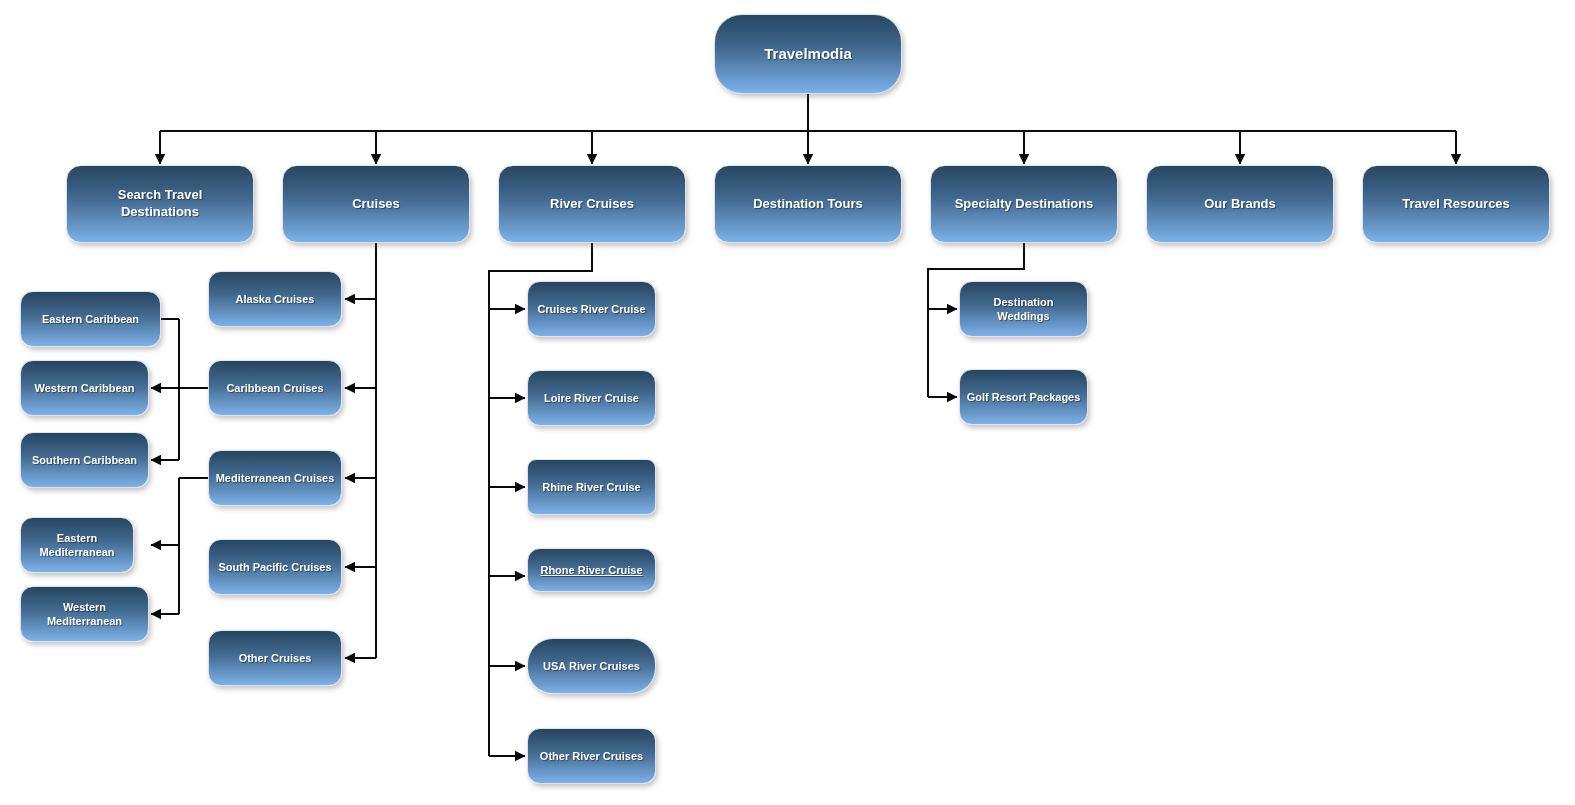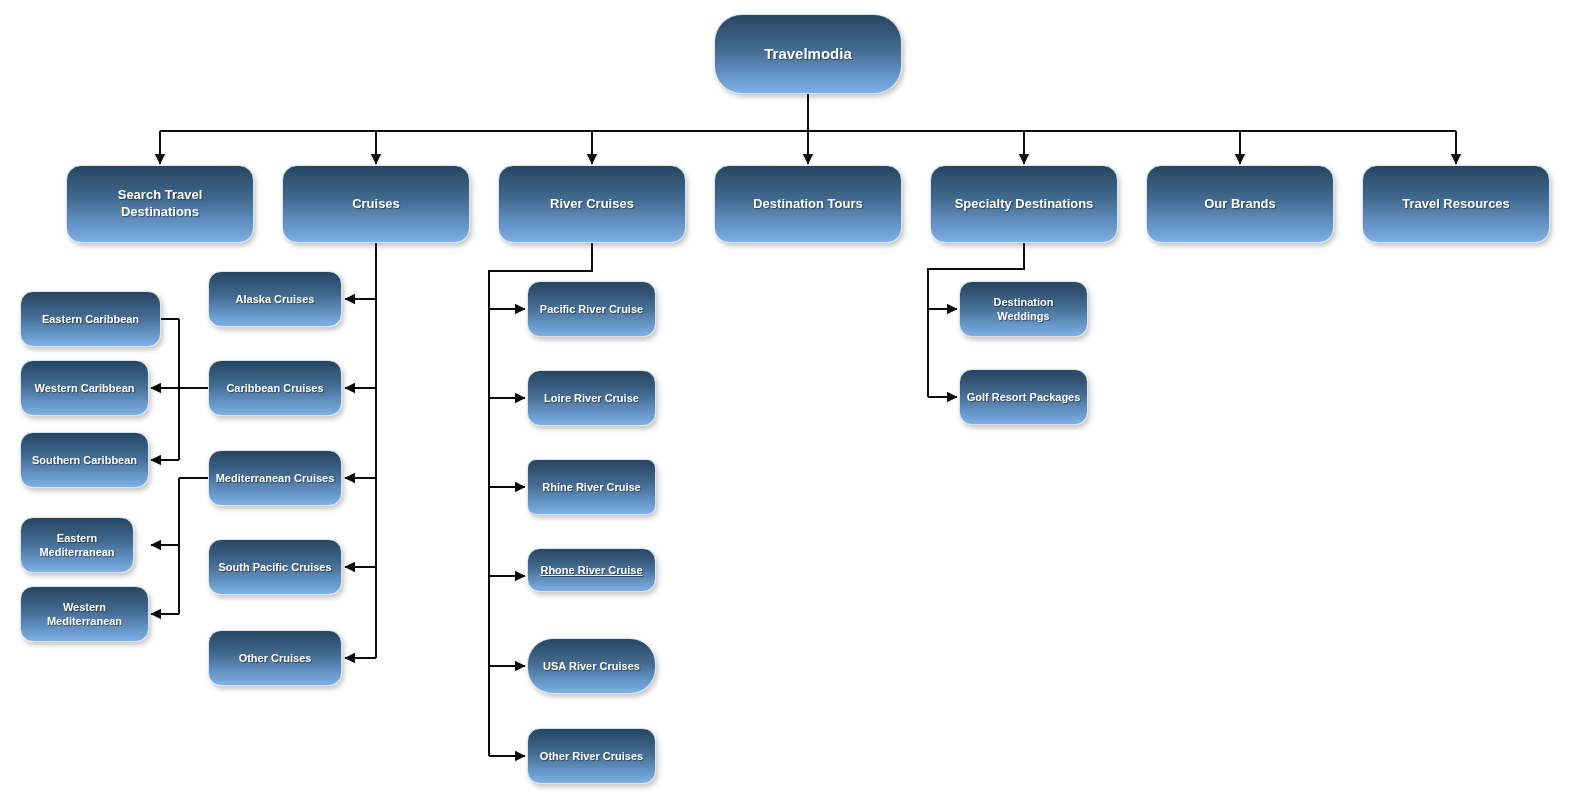--- a/index.html
+++ b/index.html
@@ -127,21 +127,21 @@
   <div class="node node-sm" style="left:208px;top:539px;width:134px;height:56px;">South Pacific Cruises</div>
   <div class="node node-sm" style="left:208px;top:630px;width:134px;height:56px;">Other Cruises</div>
 
   <div class="node node-sm" style="left:20px;top:291px;width:141px;height:56px;">Eastern Caribbean</div>
   <div class="node node-sm" style="left:20px;top:360px;width:129px;height:56px;">Western Caribbean</div>
   <div class="node node-sm" style="left:20px;top:432px;width:129px;height:56px;">Southern Caribbean</div>
 
   <div class="node node-sm" style="left:20px;top:517px;width:114px;height:56px;">Eastern Mediterranean</div>
   <div class="node node-sm" style="left:20px;top:586px;width:129px;height:56px;">Western Mediterranean</div>
 
-  <div class="node node-sm" style="left:527px;top:281px;width:129px;height:56px;">Pacific River Cruise</div>
+  <div class="node node-sm" style="left:527px;top:281px;width:129px;height:56px;">Cruises River Cruise</div>
   <div class="node node-sm" style="left:527px;top:370px;width:129px;height:56px;">Loire River Cruise</div>
   <div class="node node-sm" style="left:527px;top:459px;width:129px;height:56px;border-radius:9px;">Rhine River Cruise</div>
   <div class="node node-sm" style="left:527px;top:548px;width:129px;height:44px;text-decoration:underline;">Rhone River Cruise</div>
   <div class="node node-sm" style="left:527px;top:638px;width:129px;height:56px;border-radius:26px;">USA River Cruises</div>
   <div class="node node-sm" style="left:527px;top:728px;width:129px;height:56px;">Other River Cruises</div>
 
   <div class="node node-sm" style="left:959px;top:281px;width:129px;height:56px;">Destination Weddings</div>
   <div class="node node-sm" style="left:959px;top:369px;width:129px;height:56px;">Golf Resort Packages</div>
 
 </div>

